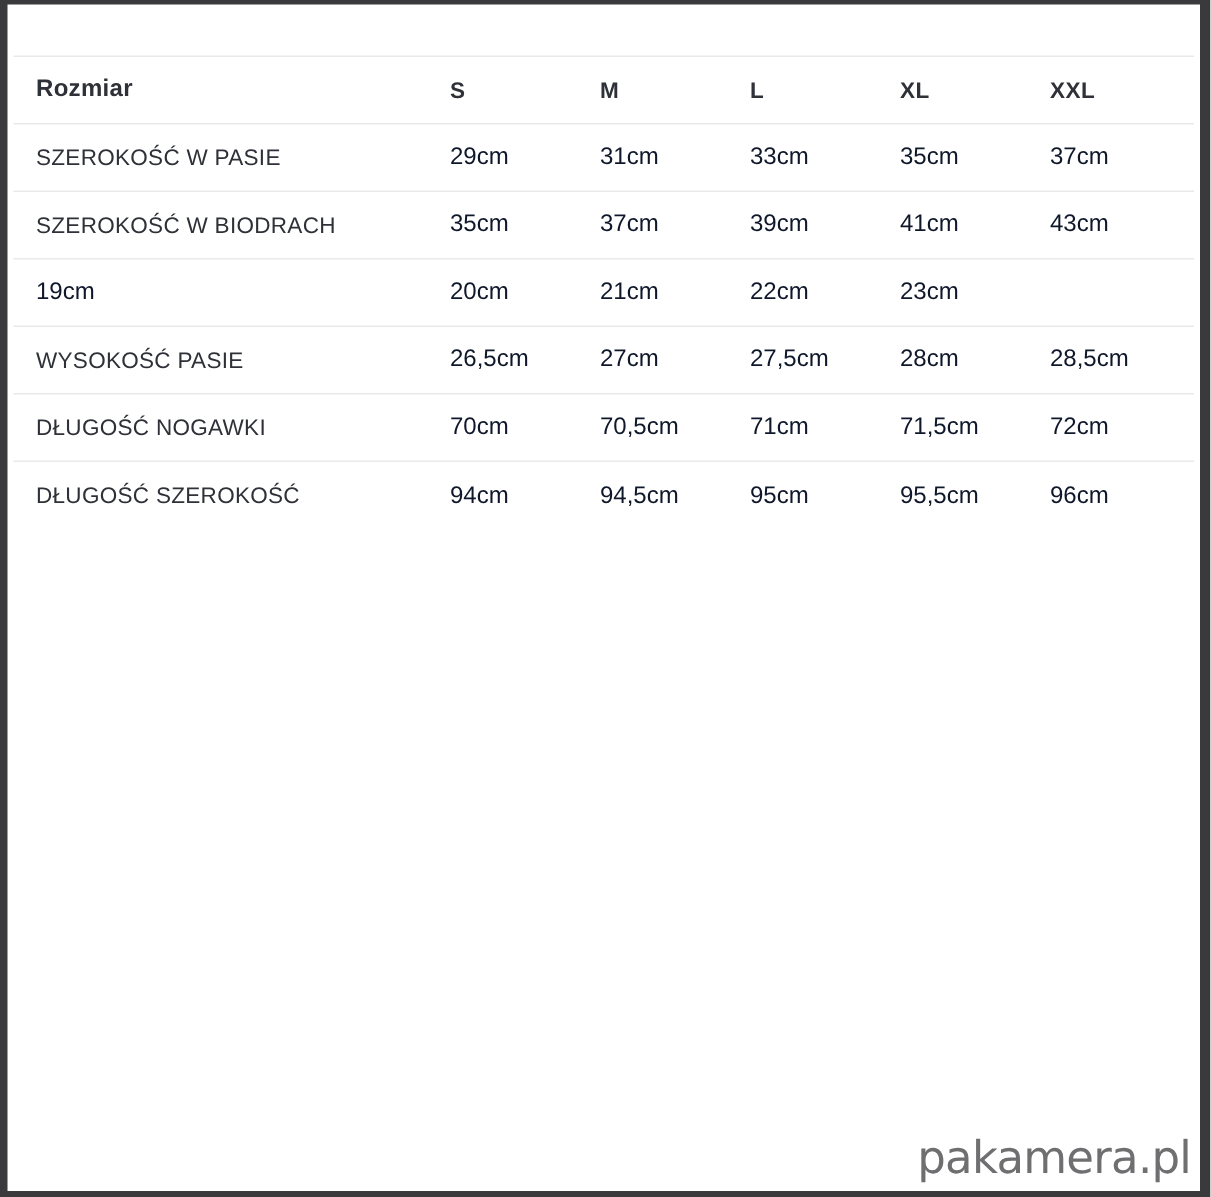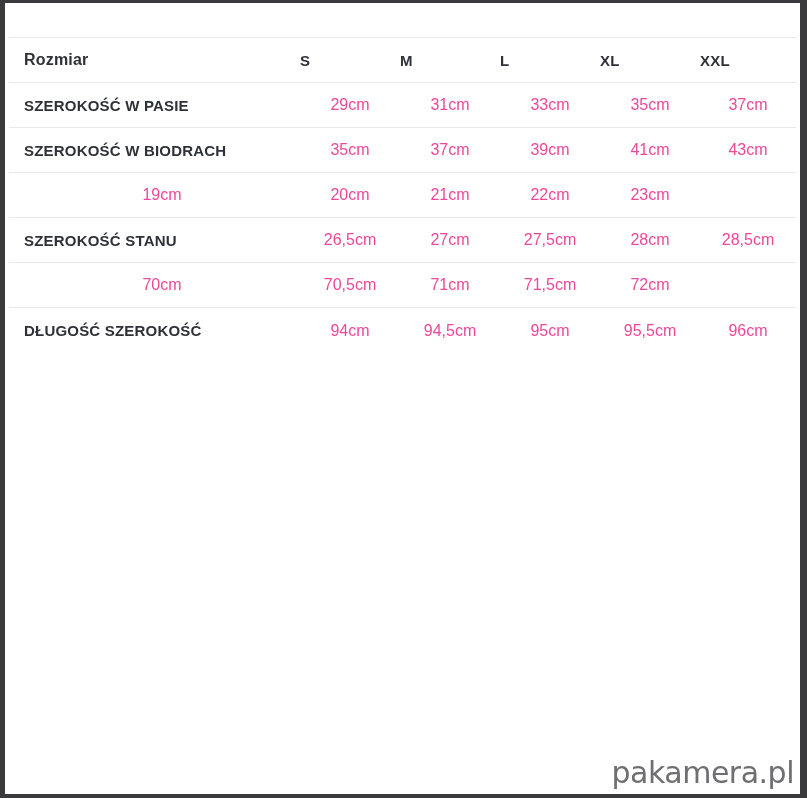--- a/index.html
+++ b/index.html
@@ -25,41 +25,40 @@
     grid-template-columns: 276px 100px 100px 100px 100px 1fr;
     align-items: center;
     height: 45px;
     padding-left: 15px;
     border-bottom: 1px solid #e9e9e9;
   }
   .row:last-child { border-bottom: none; }
   .cell { white-space: nowrap; }
   .cell.label {
     font-size: 15px;
-    font-weight: bold;
+    font-weight: normal;
     color: #2f3138;
     letter-spacing: 0.2px;
   }
   .cell.head {
     font-size: 15px;
     font-weight: bold;
     color: #2f3138;
     letter-spacing: 0.3px;
   }
   .cell.corner {
     font-size: 16px;
     font-weight: bold;
     color: #2f3138;
     letter-spacing: 0.2px;
   }
   .cell.value {
     font-size: 16px;
     font-weight: normal;
-    color: #ec4899;
-    text-align: center;
+    color: #0f172a;
   }
   .watermark {
     position: absolute;
     right: 6px;
     bottom: 4px;
     font-family: "DejaVu Sans", "Liberation Sans", sans-serif;
     font-size: 30px;
     color: #6f6f71;
     letter-spacing: -0.5px;
   }
@@ -100,30 +99,31 @@
 
     <div class="row">
       <div class="cell value">19cm</div>
       <div class="cell value">20cm</div>
       <div class="cell value">21cm</div>
       <div class="cell value">22cm</div>
       <div class="cell value">23cm</div>
     </div>
 
     <div class="row">
-      <div class="cell label">SZEROKOŚĆ STANU</div>
+      <div class="cell label">WYSOKOŚĆ PASIE</div>
       <div class="cell value">26,5cm</div>
       <div class="cell value">27cm</div>
       <div class="cell value">27,5cm</div>
       <div class="cell value">28cm</div>
       <div class="cell value">28,5cm</div>
     </div>
 
 
     <div class="row">
+      <div class="cell label">DŁUGOŚĆ NOGAWKI</div>
       <div class="cell value">70cm</div>
       <div class="cell value">70,5cm</div>
       <div class="cell value">71cm</div>
       <div class="cell value">71,5cm</div>
       <div class="cell value">72cm</div>
     </div>
 
     <div class="row">
       <div class="cell label">DŁUGOŚĆ SZEROKOŚĆ</div>
       <div class="cell value">94cm</div>

